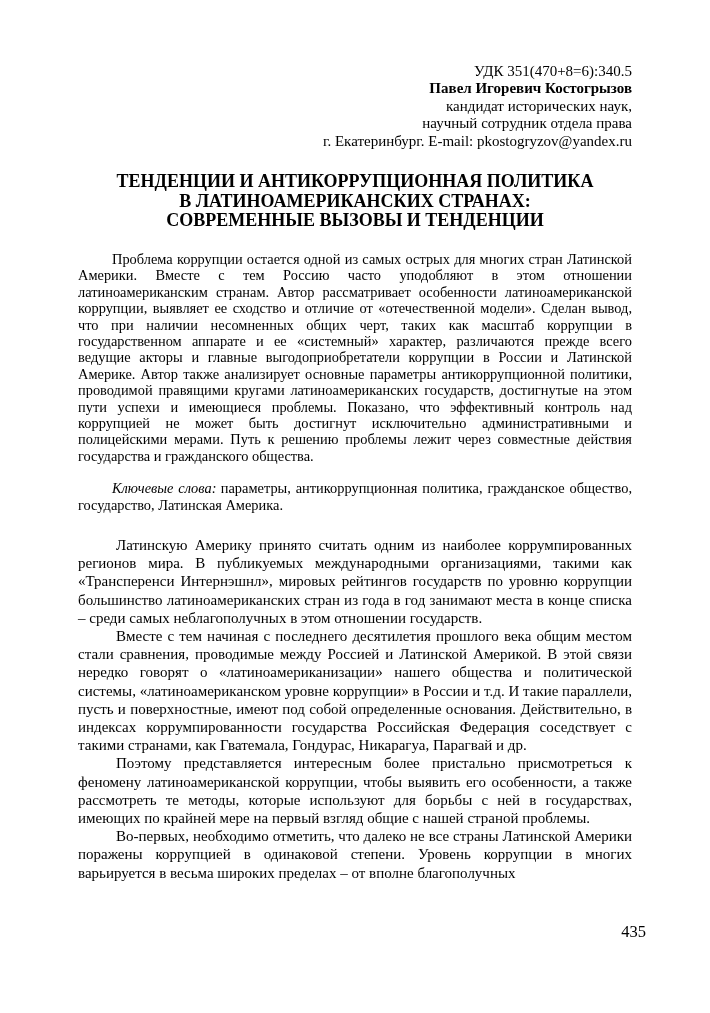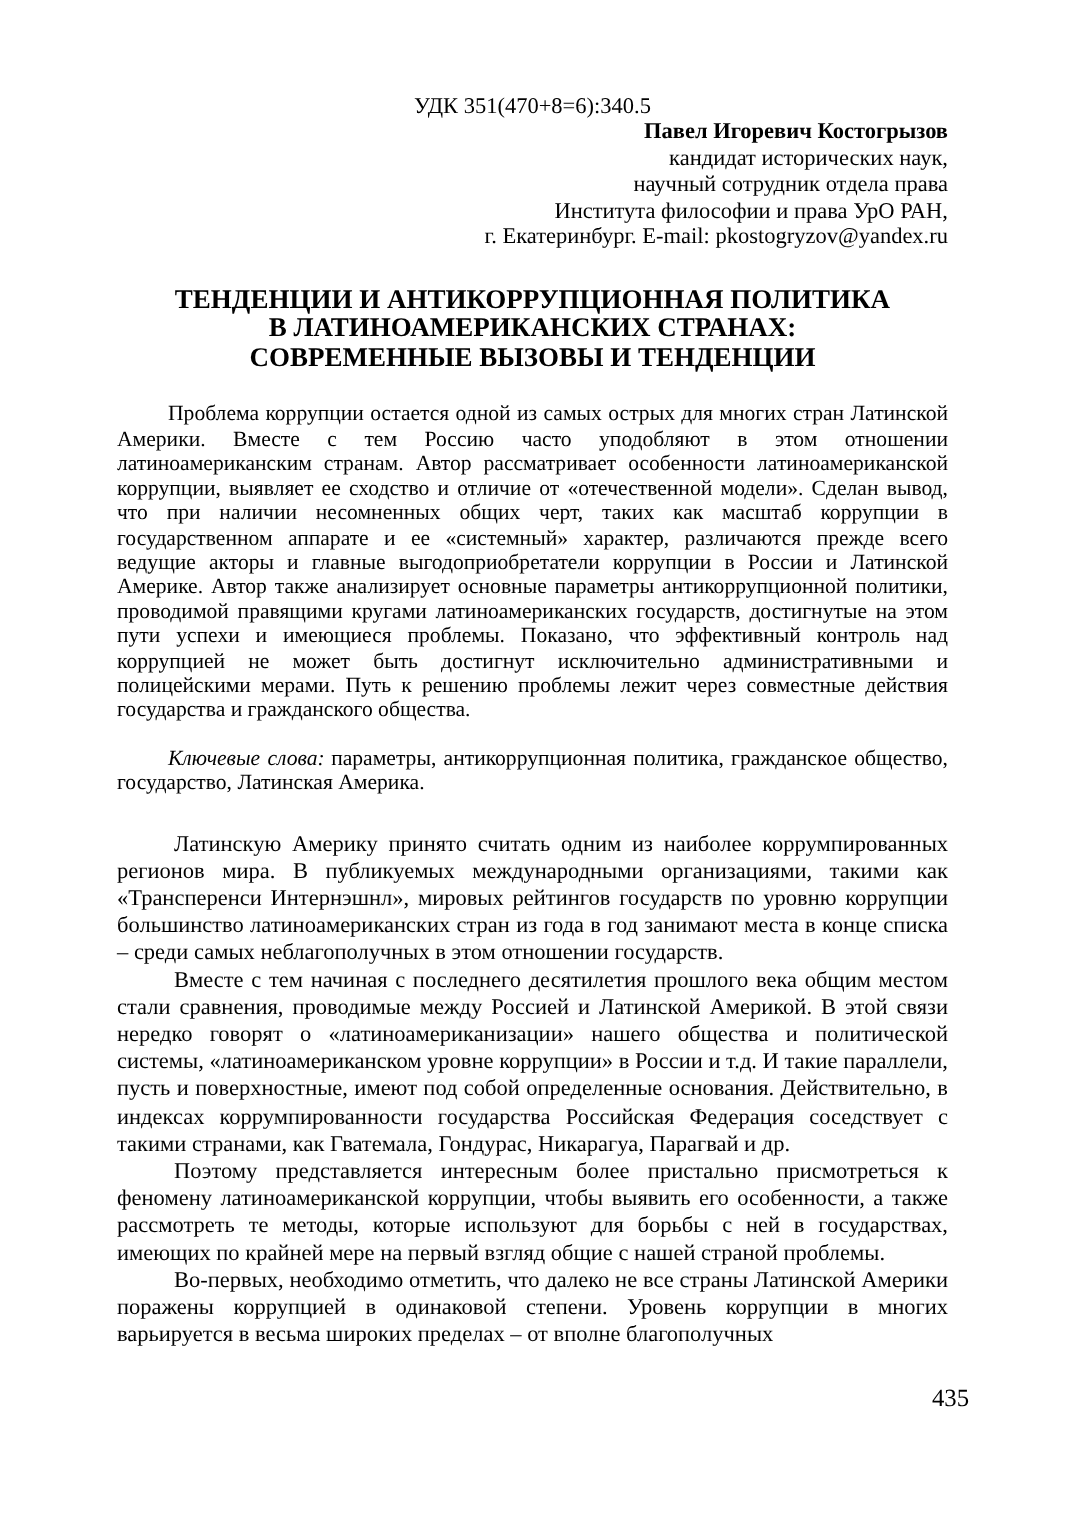--- a/index.html
+++ b/index.html
@@ -16,21 +16,21 @@
     font-family: "Liberation Serif", serif;
     overflow: hidden;
     box-sizing: border-box;
   }
   .content {
     padding: 62px 78px 0 78px;
   }
   .udc {
     font-size: 15px;
     line-height: 18px;
-    text-align: center;
+    text-align: right;
   }
   .author-block {
     text-align: right;
     font-size: 15px;
     line-height: 17.6px;
   }
   .author-name {
     font-weight: bold;
   }
   .title {
@@ -80,21 +80,20 @@
 
 <div class="page">
   <div class="content">
 
     <div class="udc">УДК 351(470+8=6):340.5</div>
 
     <div class="author-block">
       <div class="author-name">Павел Игоревич Костогрызов</div>
       <div>кандидат исторических наук,</div>
       <div>научный сотрудник отдела права</div>
-      <div>Института философии и права УрО РАН,</div>
       <div>г. Екатеринбург. E-mail: pkostogryzov@yandex.ru</div>
     </div>
 
     <h1 class="title">
       <span>ТЕНДЕНЦИИ И АНТИКОРРУПЦИОННАЯ ПОЛИТИКА</span><br>
       <span>В ЛАТИНОАМЕРИКАНСКИХ СТРАНАХ:</span><br>
       <span>СОВРЕМЕННЫЕ ВЫЗОВЫ И ТЕНДЕНЦИИ</span>
     </h1>
 
     <p class="abstract">Проблема коррупции остается одной из самых острых для многих стран Латинской Америки. Вместе с тем Россию часто уподобляют в этом отношении латиноамериканским странам. Автор рассматривает особенности латиноамериканской коррупции, выявляет ее сходство и отличие от «отечественной модели». Сделан вывод, что при наличии несомненных общих черт, таких как масштаб коррупции в государственном аппарате и ее «системный» характер, различаются прежде всего ведущие акторы и главные выгодоприобретатели коррупции в России и Латинской Америке. Автор также анализирует основные параметры антикоррупционной политики, проводимой правящими кругами латиноамериканских государств, достигнутые на этом пути успехи и имеющиеся проблемы. Показано, что эффективный контроль над коррупцией не может быть достигнут исключительно административными и полицейскими мерами. Путь к решению проблемы лежит через совместные действия государства и гражданского общества.</p>

